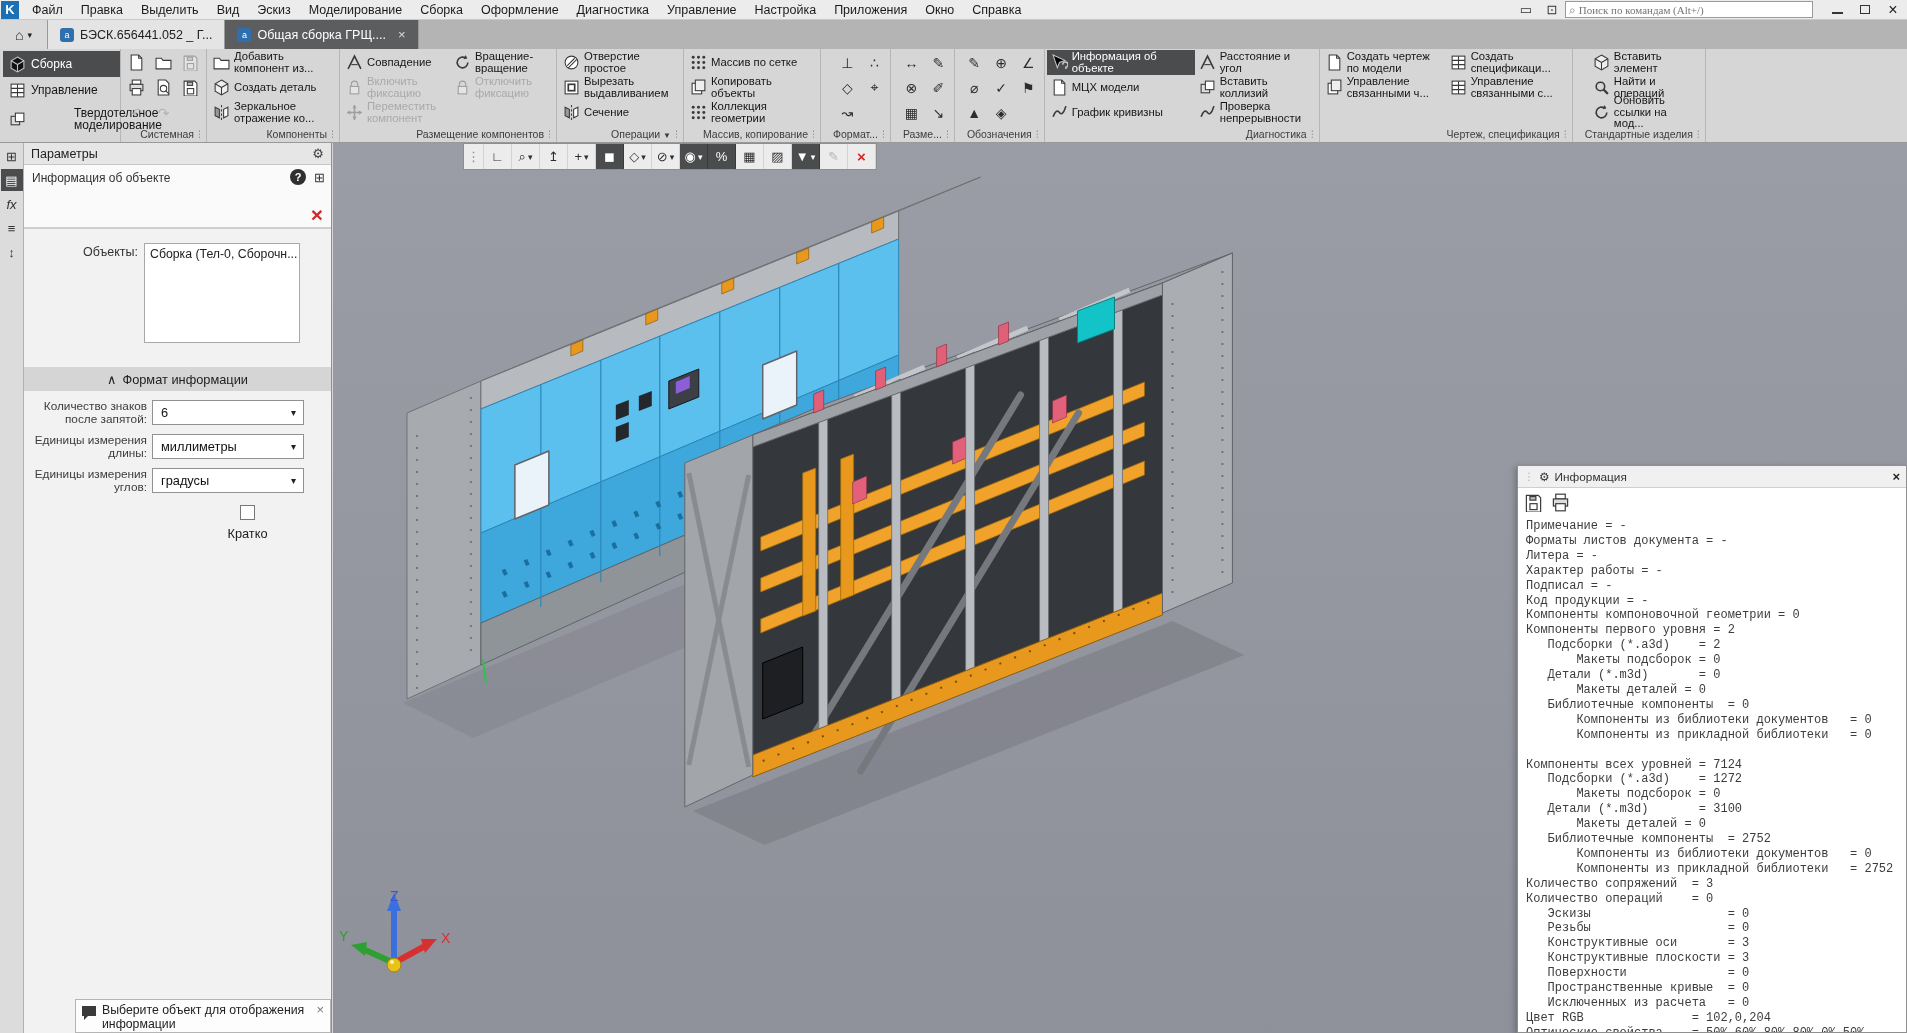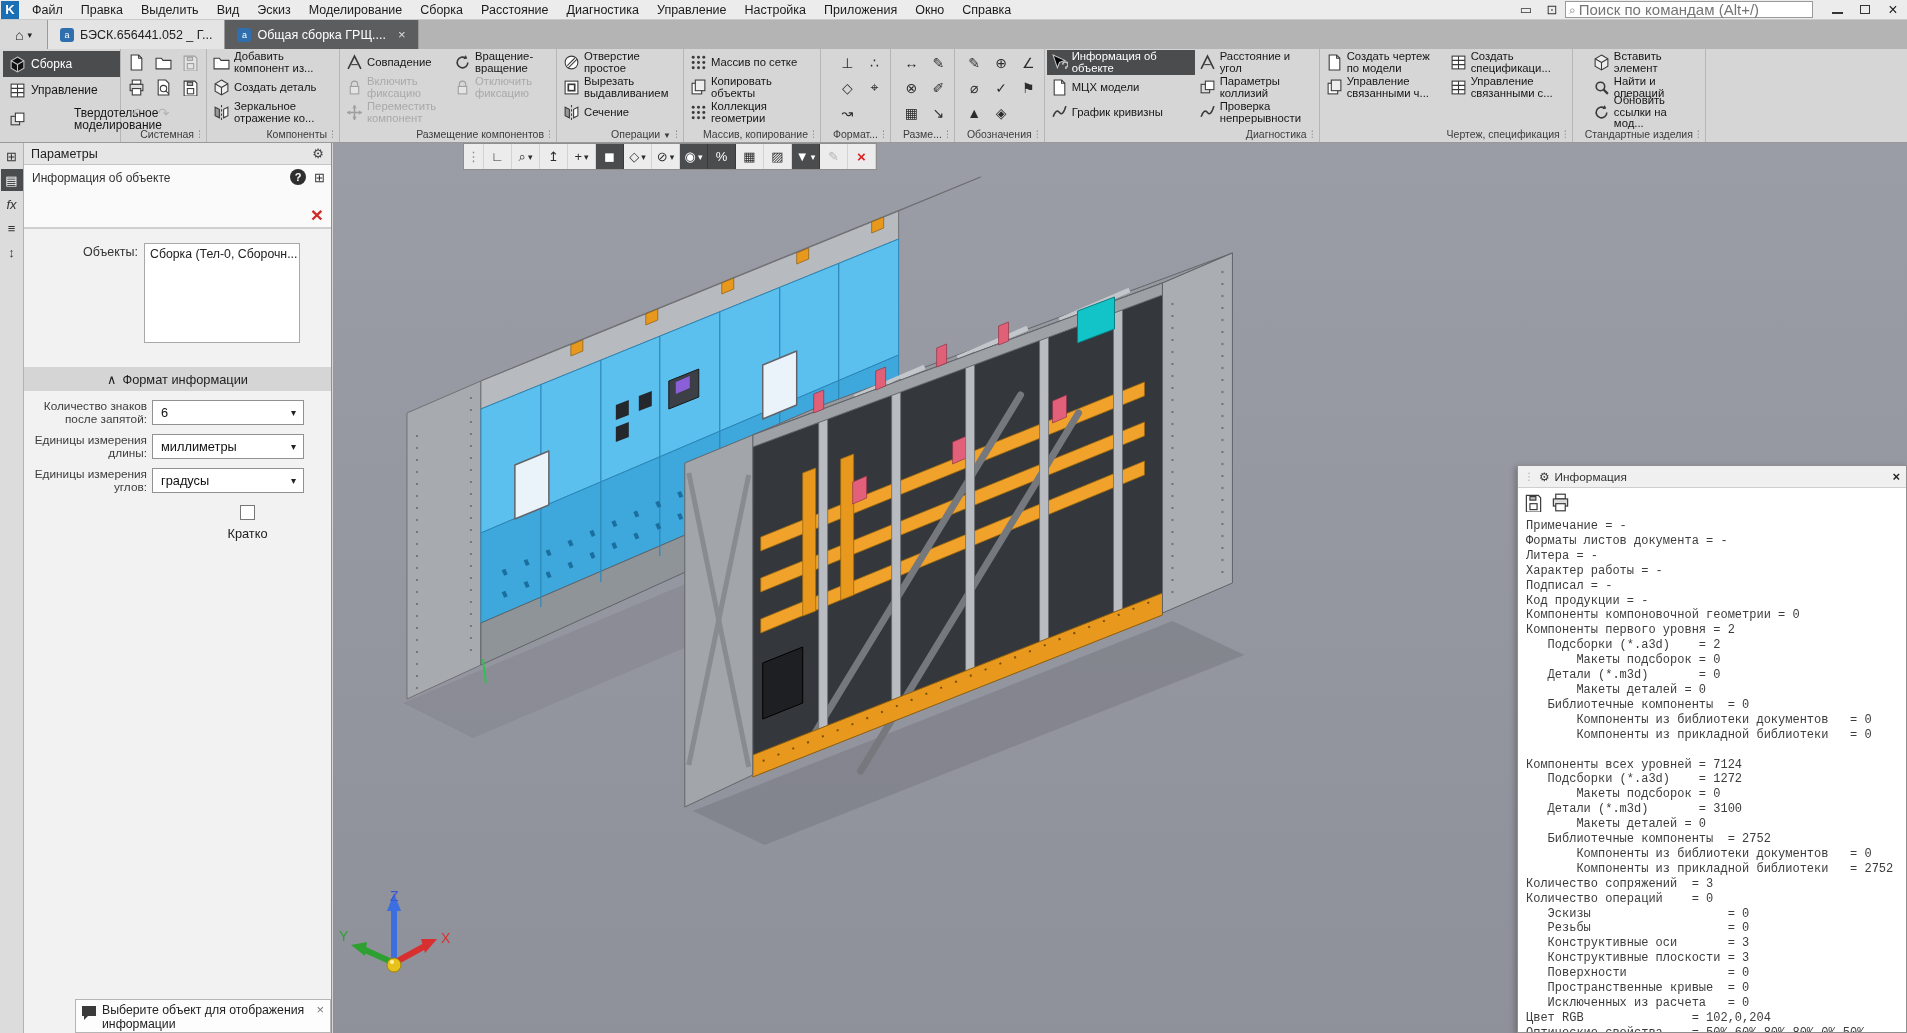--- a/index.html
+++ b/index.html
@@ -10,22 +10,22 @@
   .titlebar { height:20px; background:#ececec; display:flex; align-items:center;
     font-size:12.5px; color:#1b1b1b; border-bottom:1px solid #c9c9c9; }
   .logo { width:18px; height:18px; background:#1a6fb5; color:#fff; font-weight:bold;
     display:flex; align-items:center; justify-content:center; font-size:13px; margin:0 4px 0 1px; }
   .menu-item { padding:2px 9px; cursor:default; }
   .tb-spacer { flex:1; }
   .tb-ico { width:26px; text-align:center; font-size:13px; color:#333; }
   .searchbox { width:248px; height:17px; background:#fff; border:1px solid #9a9a9a;
     display:flex; align-items:center; margin-right:10px; }
   .searchbox .mag { color:#8a8a8a; font-size:12px; padding:0 3px; }
-  .searchbox input { border:none; outline:none; flex:1; font-size:15px; color:#444;
-    font-family:Liberation Sans, sans-serif; background:transparent; }
+  .searchbox input { border:none; outline:none; flex:1; font-size:11px; color:#444;
+    font-family:Liberation Serif, serif; background:transparent; }
   .winbtn { width:28px; height:19px; display:flex; align-items:center; justify-content:center;
     font-size:13px; color:#222; }
   .winbtn .minbar { width:11px; border-bottom:2px solid #333; margin-top:6px; }
   .restore-glyph { position:relative; width:10px; height:9px; border:1.5px solid #333; background:#ececec; }
   .restore-glyph::before { content:""; position:absolute; top:-4px; left:3px; width:10px; height:9px;
     border:1.5px solid #333; background:#ececec; z-index:-1; }
 
   
   .tabbar { height:29px; background:#b4b4b4; display:flex; align-items:stretch; }
   .home-btn { width:48px; background:#d9d9d9; border-right:1px solid #9a9a9a; display:flex;
@@ -232,21 +232,21 @@
 
 <div class="titlebar">
   <div class="logo">K</div>
   <span class="menu-item">Файл</span>
   <span class="menu-item">Правка</span>
   <span class="menu-item">Выделить</span>
   <span class="menu-item">Вид</span>
   <span class="menu-item">Эскиз</span>
   <span class="menu-item">Моделирование</span>
   <span class="menu-item">Сборка</span>
-  <span class="menu-item">Расстояние</span>
+  <span class="menu-item">Оформление</span>
   <span class="menu-item">Диагностика</span>
   <span class="menu-item">Управление</span>
   <span class="menu-item">Настройка</span>
   <span class="menu-item">Приложения</span>
   <span class="menu-item">Окно</span>
   <span class="menu-item">Справка</span>
   <div class="tb-spacer"></div>
   <span class="tb-ico">▭</span>
   <span class="tb-ico">⊡</span>
   <div class="searchbox">
@@ -528,21 +528,21 @@
         <div class="rbtn">
             <svg class="bicon">
               <use href="#s-angle"></use>
             </svg>
             <span>Расстояние и угол</span>
           </div>
         <div class="rbtn">
             <svg class="bicon">
               <use href="#s-cubes"></use>
             </svg>
-            <span>Параметры коллизий</span>
+            <span>Вставить коллизий</span>
           </div>
         <div class="rbtn">
             <svg class="bicon">
               <use href="#s-graph"></use>
             </svg>
             <span>Проверка непрерывности</span>
           </div>
       </div>
     </div>
     <div class="rlabel"><span>Диагностика</span><span class="grip">⋮</span></div>

